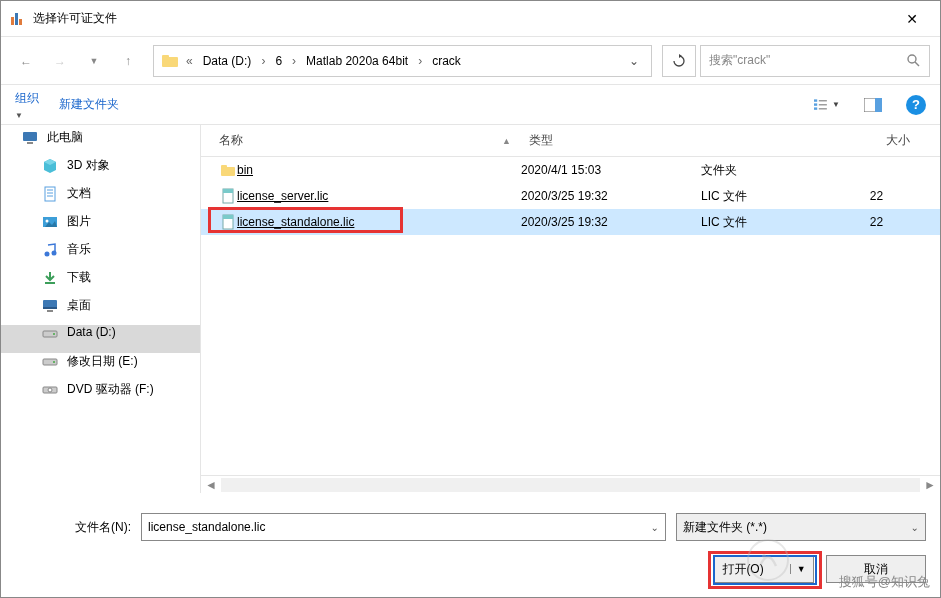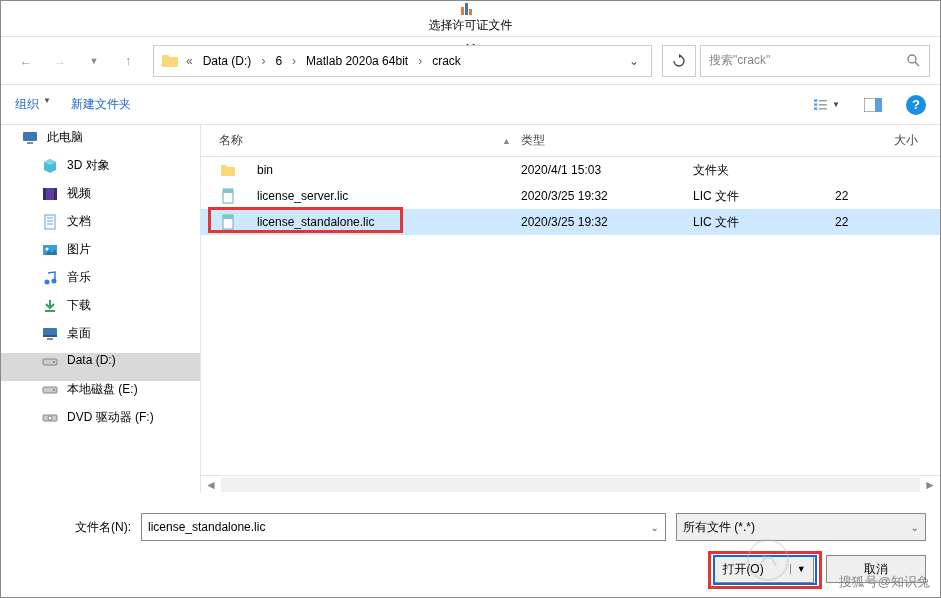--- a/index.html
+++ b/index.html
@@ -13,21 +13,20 @@
       border: 1px solid #888;
       position: relative;
     }
     .titlebar {
       height: 36px;
       display: flex;
       align-items: center;
       padding: 0 8px;
       background: #fff;
       border-bottom: 1px solid #e5e5e5;
-      flex-direction: column;
     }
     .titlebar .app-icon { width: 16px; height: 16px; margin-right: 8px; }
     .titlebar .title { flex: 1; font-size: 12px; }
     .titlebar .close { width: 40px; text-align: center; font-size: 14px; cursor: pointer; padding: 6px 0;}
     .navbar {
       height: 48px;
       display: flex;
       align-items: center;
       padding: 0 10px;
       gap: 4px;
@@ -53,41 +52,41 @@
     .search-box { width: 230px; height: 32px; border:1px solid #ccc; display:flex; align-items:center; padding:0 8px; color:#888; }
     .search-box .ph { flex:1; }
     .toolbar {
       height: 40px;
       display:flex;
       align-items:center;
       padding: 0 14px;
       gap: 20px;
       border-bottom: 1px solid #e5e5e5;
     }
-    .toolbar .tool-link { color:#1a66cc; cursor:pointer; display:flex; align-items:flex-start; gap:4px;}
+    .toolbar .tool-link { color:#1a66cc; cursor:pointer; display:flex; align-items:flex-start; gap:4px;flex-direction:column;}
     .toolbar .spacer { flex:1; }
     .toolbar .view-icon { width:26px; height:26px; display:flex; align-items:center; justify-content:center; cursor:pointer; color:#444;}
     .help-icon { width:20px; height:20px; border-radius:50%; background:#1a8fe3; color:#fff; display:flex; align-items:center; justify-content:center; font-weight:bold; font-size:13px; cursor:pointer;}
     .body { display:flex; height: 368px; }
     .sidebar { width: 200px; border-right:1px solid #e5e5e5; overflow-y:auto; padding-top:4px;}
     .side-item { display:flex; height:28px; padding-left: 20px; gap:8px; cursor:pointer;}
     .side-item.indent { padding-left: 40px; }
     .side-item.selected { background:#d9d9d9; }
     .side-icon { width:18px; height:18px; display:flex; align-items:center; justify-content:center; font-size:14px;}
     .file-area { flex:1; display:flex; flex-direction:column; overflow:hidden;}
-    .file-header { display:flex; height:32px; align-items:center; border-bottom:1px solid #e5e5e5; color:#444; padding-right:2px;}
+    .file-header { display:flex; height:32px; align-items:center; border-bottom:1px solid #e5e5e5; color:#444; padding-right:10px;}
     .col-name { width: 320px; padding-left: 18px; cursor:pointer; display:flex; align-items:center; gap:6px;}
     .col-date { width: 172px; cursor:pointer;}
-    .col-type { width: 142px; cursor:pointer;}
+    .col-type { width: 142px; cursor:pointer;margin-left:8px;}
     .col-size { flex:1; text-align:right; padding-right:20px; cursor:pointer;}
     .file-list { flex:1; overflow:auto; position:relative;}
     .file-row { display:flex; height:26px; align-items:center; padding-right:10px;}
     .file-row.selected { background:#cde8ff; }
-    .file-row .col-name { display:flex; gap:20px;}
-    .file-row .col-size { text-align:left; }
+    .file-row .col-name { display:flex; gap:0;text-decoration:underline;}
+    .file-row .col-size { text-align:center; }
     .highlight-box { position:absolute; border:3px solid #e63333; pointer-events:none; }
     .hl-file { top:50px; left:7px; width:195px; height:26px; z-index:5;}
     .bottom-scroll { height:18px; border-top:1px solid #e5e5e5; display:flex; align-items:center; padding:0 4px; color:#888;}
     .bottom-scroll .track { flex:1; height:14px; background:#f0f0f0; margin:0 4px;}
     .footer { padding: 20px 14px; }
     .filename-row { display:flex; align-items:center; gap:10px; margin-bottom:14px; padding-left:60px;}
     .filename-row label { white-space:nowrap; }
     .filename-input { flex:1; height:28px; border:1px solid #888; padding:0 6px; display:flex; align-items:center; justify-content:space-between;}
     .filetype-select { width:250px; height:28px; border:1px solid #888; padding:0 6px; display:flex; align-items:center; justify-content:space-between; cursor:pointer; background:#efefef;}
     .btn-row { display:flex; justify-content:flex-end; gap:12px; position:relative;}
@@ -198,30 +197,20 @@
           <svg width="16" height="16" viewBox="0 0 16 16">
             <path d="M8 1 L14 4 L14 12 L8 15 L2 12 L2 4 Z" fill="#4abed8"></path>
             <path d="M8 1 L14 4 L8 7 L2 4 Z" fill="#7ad6e8"></path>
           </svg>
         </span>
       <span>3D 对象</span>
     </div>
     <div class="side-item indent">
       <span class="side-icon">
           <svg width="16" height="16" viewBox="0 0 16 16">
-            <rect x="1" y="2" width="14" height="12" fill="#5a3ea0"></rect>
-            <rect x="1" y="2" width="3" height="12" fill="#3a2870"></rect>
-            <rect x="12" y="2" width="3" height="12" fill="#3a2870"></rect>
-          </svg>
-        </span>
-      <span>视频</span>
-    </div>
-    <div class="side-item indent">
-      <span class="side-icon">
-          <svg width="16" height="16" viewBox="0 0 16 16">
             <rect x="3" y="1" width="10" height="14" fill="#fff" stroke="#58a0e0"></rect>
             <line x1="5" y1="4" x2="11" y2="4" stroke="#58a0e0"></line>
             <line x1="5" y1="7" x2="11" y2="7" stroke="#58a0e0"></line>
             <line x1="5" y1="10" x2="11" y2="10" stroke="#58a0e0"></line>
           </svg>
         </span>
       <span>文档</span>
     </div>
     <div class="side-item indent">
       <span class="side-icon">
@@ -271,21 +260,21 @@
         </span>
       <span>Data (D:)</span>
     </div>
     <div class="side-item indent">
       <span class="side-icon">
           <svg width="16" height="16" viewBox="0 0 16 16">
             <rect x="1" y="5" width="14" height="6" rx="1" fill="#ccc" stroke="#888"></rect>
             <circle cx="12" cy="8" r="1" fill="#4a4"></circle>
           </svg>
         </span>
-      <span>本地磁盘 (E:)</span>
+      <span>修改日期 (E:)</span>
     </div>
     <div class="side-item indent">
       <span class="side-icon">
           <svg width="16" height="16" viewBox="0 0 16 16">
             <rect x="1" y="5" width="14" height="6" rx="1" fill="#ccc" stroke="#888"></rect>
             <circle cx="8" cy="8" r="2" fill="#fff" stroke="#888"></circle>
           </svg>
         </span>
       <span>DVD 驱动器 (F:)</span>
     </div>
@@ -354,21 +343,21 @@
 </div>
 
 <div class="footer">
   <div class="filename-row">
     <label>文件名(N):</label>
     <div class="filename-input">
       <span>license_standalone.lic</span>
       <span style="font-size:10px;color:#555">⌄</span>
     </div>
     <div class="filetype-select">
-      <span>所有文件 (*.*)</span>
+      <span>新建文件夹 (*.*)</span>
       <span style="font-size:10px;color:#555">⌄</span>
     </div>
   </div>
   <div class="btn-row">
     <div class="btn primary">
       <div class="hl-open"></div>
       <div class="hl-open-blue"></div>
       <span>打开(O)</span>
       <span class="dd-arrow" style="border-left:1px solid #888; padding-left:6px; margin-left:6px;">▼</span>
     </div>

